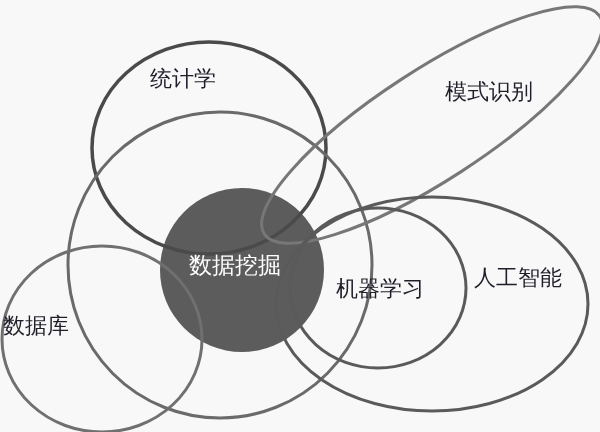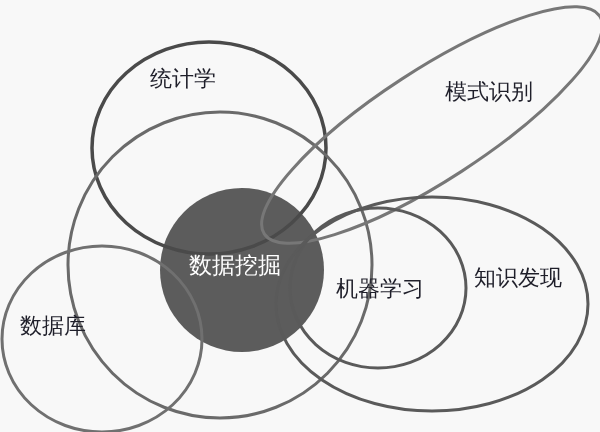--- a/index.html
+++ b/index.html
@@ -26,15 +26,15 @@
 
     <ellipse cx="378" cy="288" rx="88" ry="80" fill="none" stroke="#5a5a5a" stroke-width="3"></ellipse>
 
     <ellipse cx="432" cy="304" rx="156" ry="107" fill="none" stroke="#5a5a5a" stroke-width="3"></ellipse>
   </svg>
 
   <div class="lbl" style="left:150px; top:68px;">统计学</div>
   <div class="lbl" style="left:445px; top:81px;text-align:center;">模式识别</div>
   <div class="lbl center" style="left:189px; top:254px;">数据挖掘</div>
   <div class="lbl" style="left:320px; top:278px;margin-left:16px;">机器学习</div>
-  <div class="lbl" style="left:474px; top:267px;">知识发现</div>
-  <div class="lbl" style="left:20px; top:315px;">数据库</div>
+  <div class="lbl" style="left:474px; top:267px;">人工智能</div>
+  <div class="lbl" style="left:3px; top:315px;">数据库</div>
 </div>
 
 </body></html>

